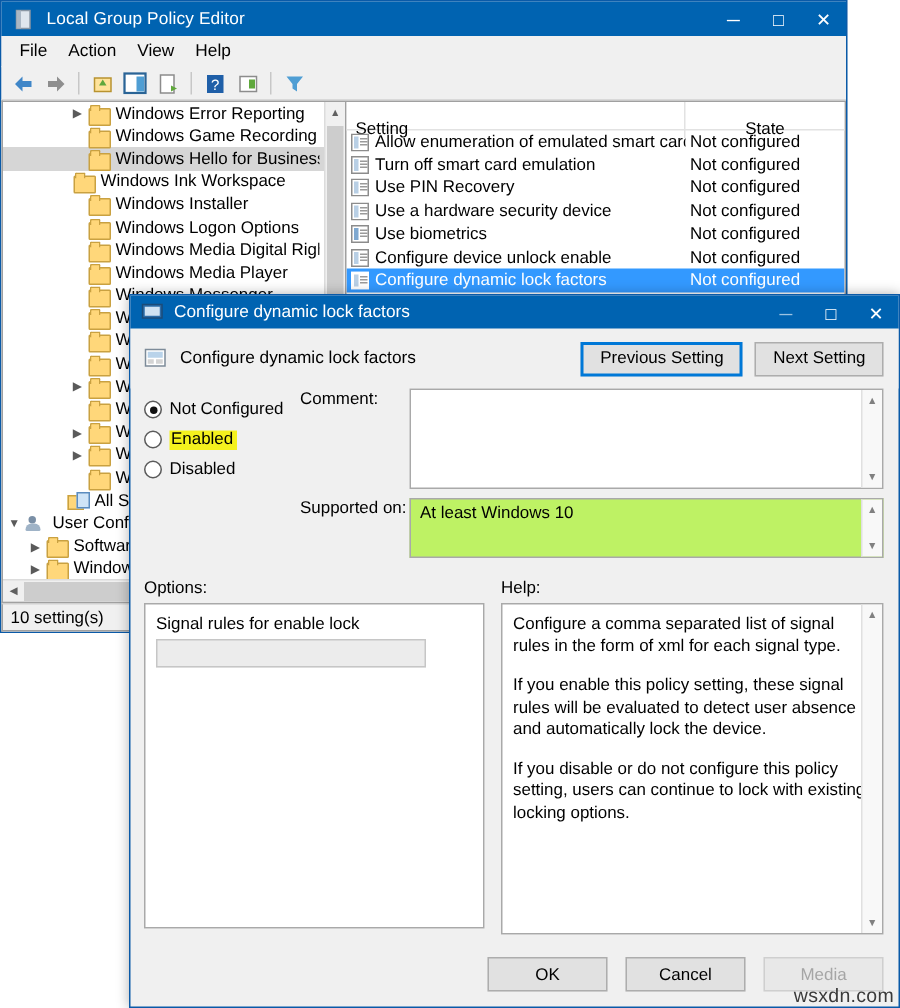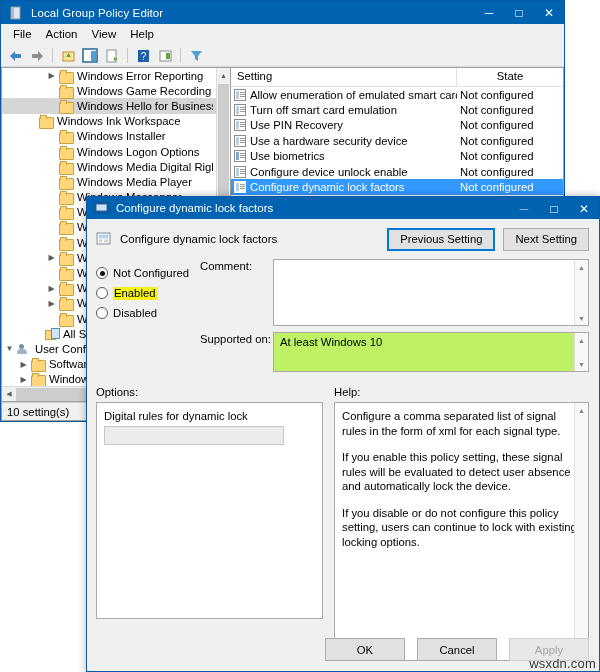--- a/index.html
+++ b/index.html
@@ -106,21 +106,21 @@
   .hscroll .thumb { flex: 1; height: 13px; background: #cdcdcd; margin: 0 0px; }
 
   #list-pane {
     flex: 1; background: #ffffff; border: 1px solid #a0a0a0;
     position: relative; overflow: hidden;
   }
   .lv-header {
     height: 19px; display: flex; background: #ffffff; border-bottom: 1px solid #e2e2e2;
     font-size: 11.3px;
   }
-  .lv-header .hcell { padding: 2px 6px; }
+  .lv-header .hcell { padding: 12px 6px; }
   .hcell.c1 { flex: 1; border-right: 1px solid #e2e2e2; }
   .hcell.c2 { width: 106px; text-align: center; }
   .lv-row {
     height: 15.4px; display: flex; align-items: center; font-size: 11.3px; white-space: nowrap;
   }
   .lv-row.sel { background: #3399ff; color: #ffffff; }
   .lv-row .cset { flex: 1; display: flex; align-items: center; overflow: hidden; padding-left: 3px; }
   .lv-row .cstate { width: 106px; padding-left: 3px; }
   .policy-icon {
     width: 12px; height: 12px; flex: 0 0 12px; margin-right: 4px;
@@ -200,21 +200,21 @@
     display: flex; flex-direction: column; justify-content: space-between;
   }
   .fsb .a { height: 14px; display:flex;align-items:center;justify-content:center;font-size:7px;color:#808080; }
 
   .sec-label { font-size: 11.3px; }
   #dlg-sections { display: flex; padding: 0 10px 0 9px; }
   .panel {
     background: #ffffff; border: 1px solid #a9a9a9; position: relative; overflow: hidden;
   }
   #opt-panel { width: 227px; height: 217px; }
-  #help-panel { flex: 1; height: 259px; margin-left: 11px; }
+  #help-panel { flex: 1; height: 221px; margin-left: 11px; }
   .opt-label { font-size: 11.3px; padding: 7px 0 4px 7px; }
   .opt-input {
     margin-left: 7px; width: 180px; height: 19px;
     background: #ececec; border: 1px solid #c6c6c6;
   }
   .help-text { padding: 6px 9px 0 7px; font-size: 11.3px; line-height: 14.5px; width: 252px; }
   .help-text p { margin: 0 0 12px 0; }
 
   #dlg-footer {
     position: absolute; right: 10px; bottom: 10px; display: flex; gap: 12px;
@@ -315,21 +315,21 @@
           <div class="tnode" style="padding-left: 42px;">
             <span class="chev"></span>
             <span class="folder"></span>
             <span class="tlabel">Windows Game Recording and Br</span>
           </div>
           <div class="tnode sel" style="padding-left: 42px;">
             <span class="chev"></span>
             <span class="folder"></span>
             <span class="tlabel">Windows Hello for Business</span>
           </div>
-          <div class="tnode" style="padding-left: 22px;">
+          <div class="tnode" style="padding-left: 32px;">
             <span class="chev"></span>
             <span class="folder"></span>
             <span class="tlabel">Windows Ink Workspace</span>
           </div>
           <div class="tnode" style="padding-left: 42px;">
             <span class="chev"></span>
             <span class="folder"></span>
             <span class="tlabel">Windows Installer</span>
           </div>
           <div class="tnode" style="padding-left: 42px;">
@@ -566,36 +566,36 @@
     </div>
   </div>
 
   <div id="dlg-sections" style="padding-top:8px">
     <div style="width:227px" class="sec-label">Options:</div>
     <div style="margin-left:11px" class="sec-label">Help:</div>
   </div>
 
   <div id="dlg-sections" style="padding-top:4px">
     <div class="panel" id="opt-panel">
-      <div class="opt-label">Digital rules for dynamic lock</div>
+      <div class="opt-label">Signal rules for enable lock</div>
       <div class="opt-input"></div>
     </div>
     <div class="panel" id="help-panel">
       <div class="help-text">
         <p>Configure a comma separated list of signal rules in the form of xml for each signal type.</p>
         <p>If you enable this policy setting, these signal rules will be evaluated to detect user absence and automatically lock the device.</p>
         <p>If you disable or do not configure this policy setting, users can continue to lock with existing locking options.</p>
       </div>
       <div class="fsb">
         <div class="a">▲</div>
         <div class="a">▼</div>
       </div>
     </div>
   </div>
 
   <div id="dlg-footer">
     <button class="btn">OK</button>
     <button class="btn">Cancel</button>
-    <button class="btn disabled">Apply</button>
+    <button class="btn disabled">Media</button>
   </div>
 </div>
 
 <div class="watermark">wsxdn.com</div>
 
 </body></html>

